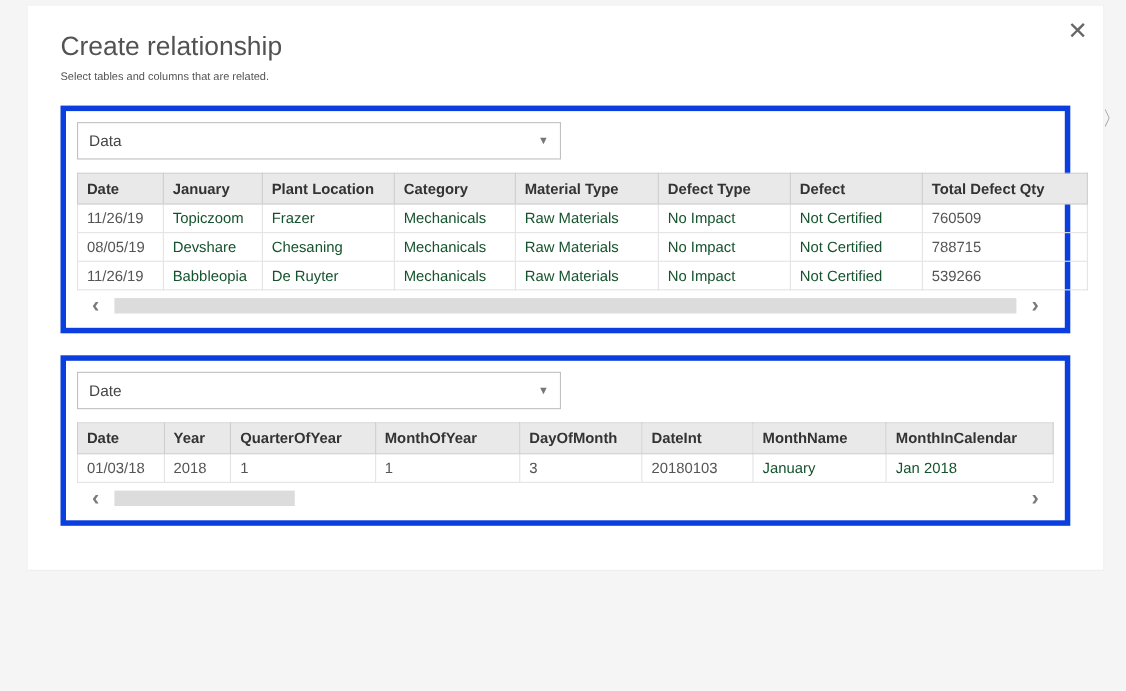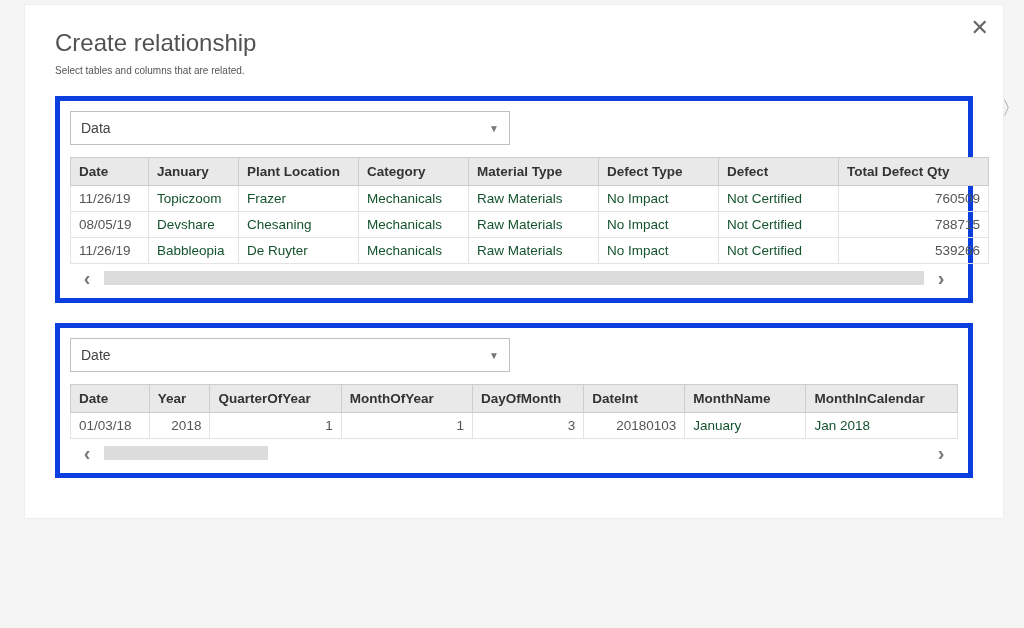--- a/index.html
+++ b/index.html
@@ -81,21 +81,21 @@
     overflow: hidden;
   }
   td {
     border: 1px solid #e3e3e3;
     padding: 5px 8px;
     white-space: nowrap;
     overflow: hidden;
     color: #14532d;
   }
   td.italic { color: #555; }
-  td.right, th.right { text-align: right; }
+  td.right, th.right { }
   .scroll-nav {
     display: flex;
     align-items: center;
     margin-top: 2px;
     height: 24px;
   }
   .scroll-nav .arrow {
     width: 34px;
     font-size: 20px;
     color: #7a7a7a;

